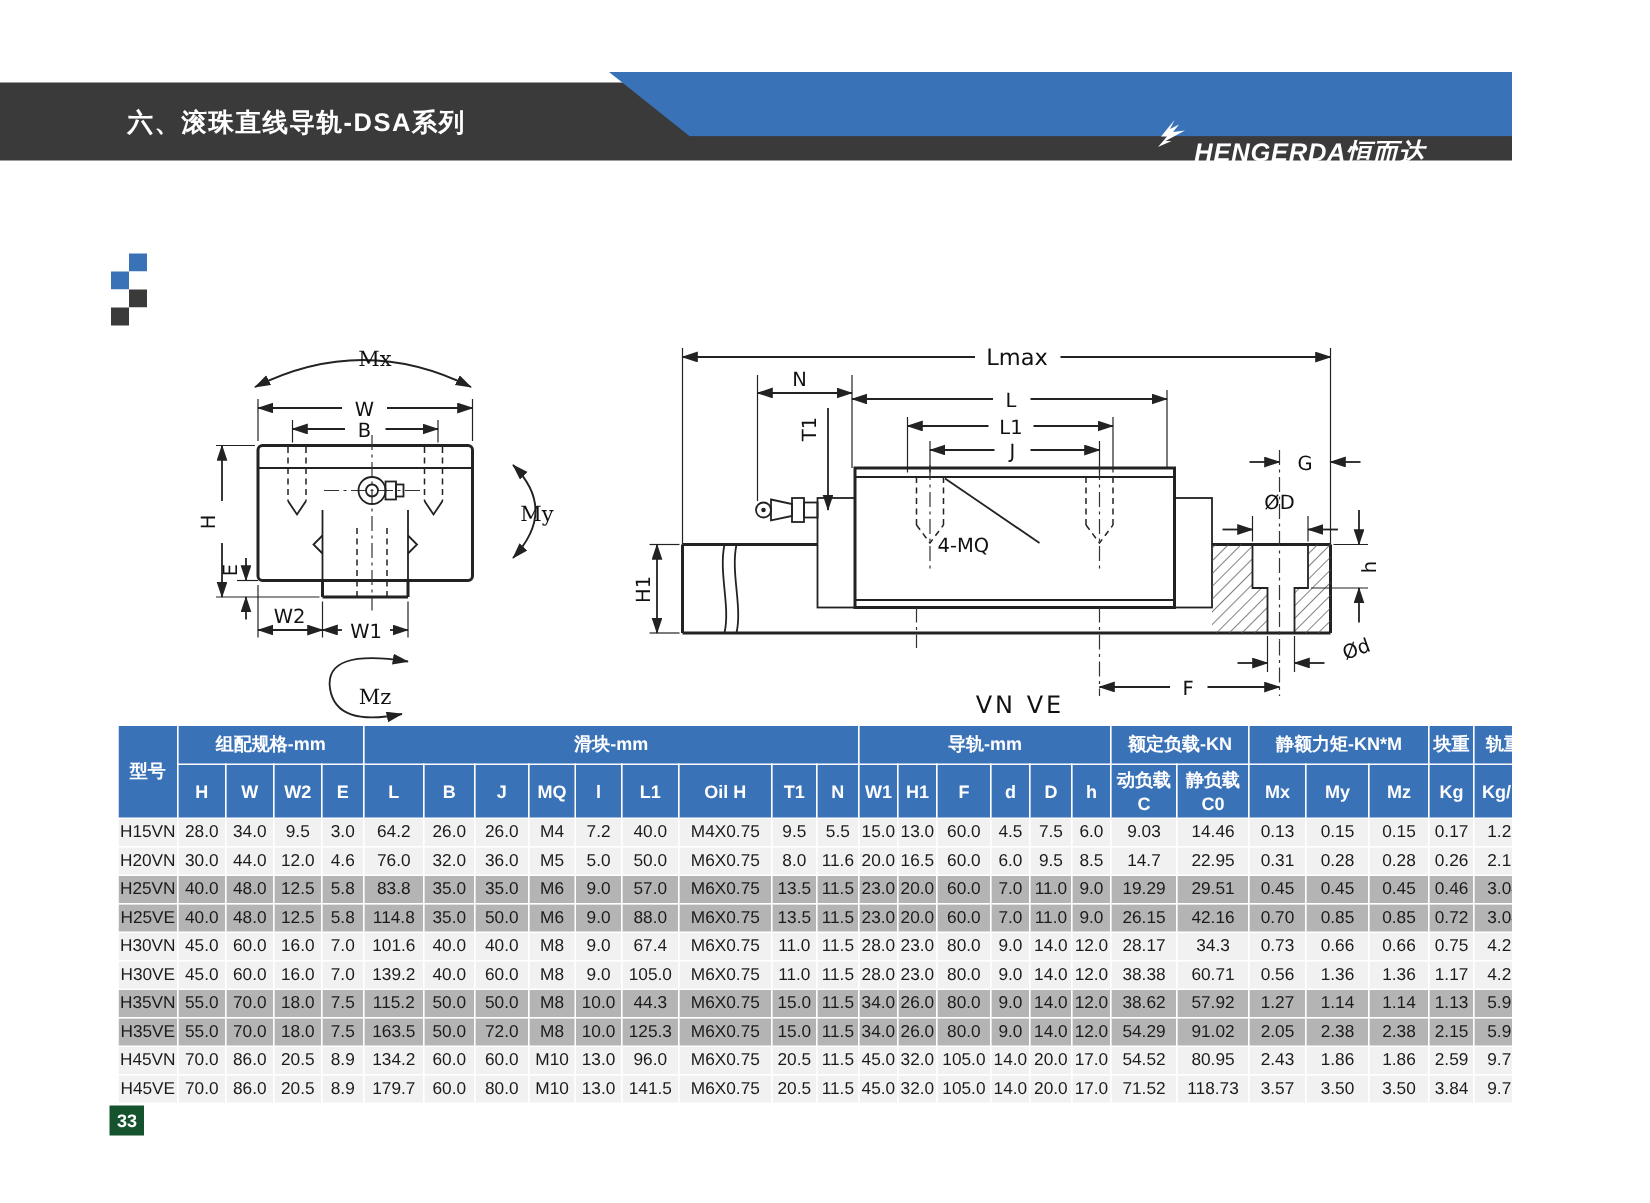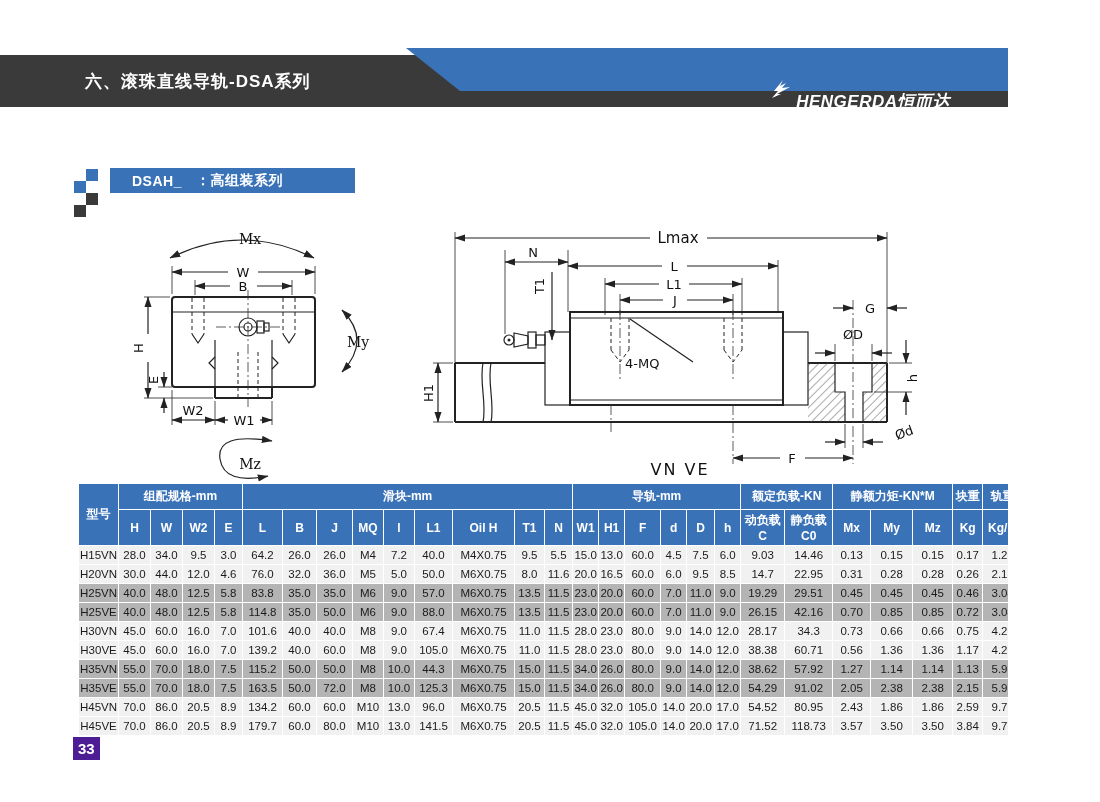--- a/index.html
+++ b/index.html
@@ -33,21 +33,21 @@
   
   #spec-table{position:absolute;left:78px;top:483px;width:944px;border-collapse:collapse;table-layout:fixed;
               font-size:11.5px;}
   #spec-table th{background:#3a72b8;color:#fff;font-weight:bold;height:21px;border:1px solid #fff;
                  padding:2px;text-align:center;font-size:12px;}
   #spec-table td{border:1px solid #fff;height:18px;padding:0;text-align:center;color:#1b1b1b;white-space:nowrap;}
   #spec-table tr.light td{background:#f1f1f1;}
   #spec-table tr.dark td{background:#b4b4b4;}
   #spec-table td.model{font-weight:normal;}
   
-  .page-num{position:absolute;left:73px;top:737px;background:#4c1d95;color:#fff;font-size:15px;
+  .page-num{position:absolute;left:73px;top:737px;background:#14532d;color:#fff;font-size:12px;
             font-weight:bold;padding:3px 5px;}
 </style>
 </head>
 <body>
 
 <div id="page">
 
   <div class="band-dark"></div>
   <div class="band-blue"></div>
   <div class="page-title">六、滚珠直线导轨-DSA系列</div>
@@ -64,24 +64,20 @@
     <div class="cb white"></div>
       <div class="cb blue"></div>
     <div class="cb blue"></div>
       <div class="cb white"></div>
     <div class="cb white"></div>
       <div class="cb dark"></div>
     <div class="cb dark"></div>
       <div class="cb white"></div>
   </div>
 
-  <div class="tag tag1">
-    <span>DSAH_</span>
-    <span style="margin-left:14px;">：高组装系列</span>
-  </div>
 
   <svg width="0" height="0" style="position:absolute">
     <defs>
       <marker id="ar" markerWidth="9" markerHeight="7" refX="8.5" refY="3" orient="auto-start-reverse">
         <path d="M0,0 L9,3 L0,6 Z" fill="#222"></path>
       </marker>
       <pattern id="hatch" width="6" height="6" patternUnits="userSpaceOnUse" patternTransform="rotate(45)">
         <line x1="0" y1="0" x2="0" y2="6" stroke="#555" stroke-width="1"></line>
       </pattern>
     </defs>

